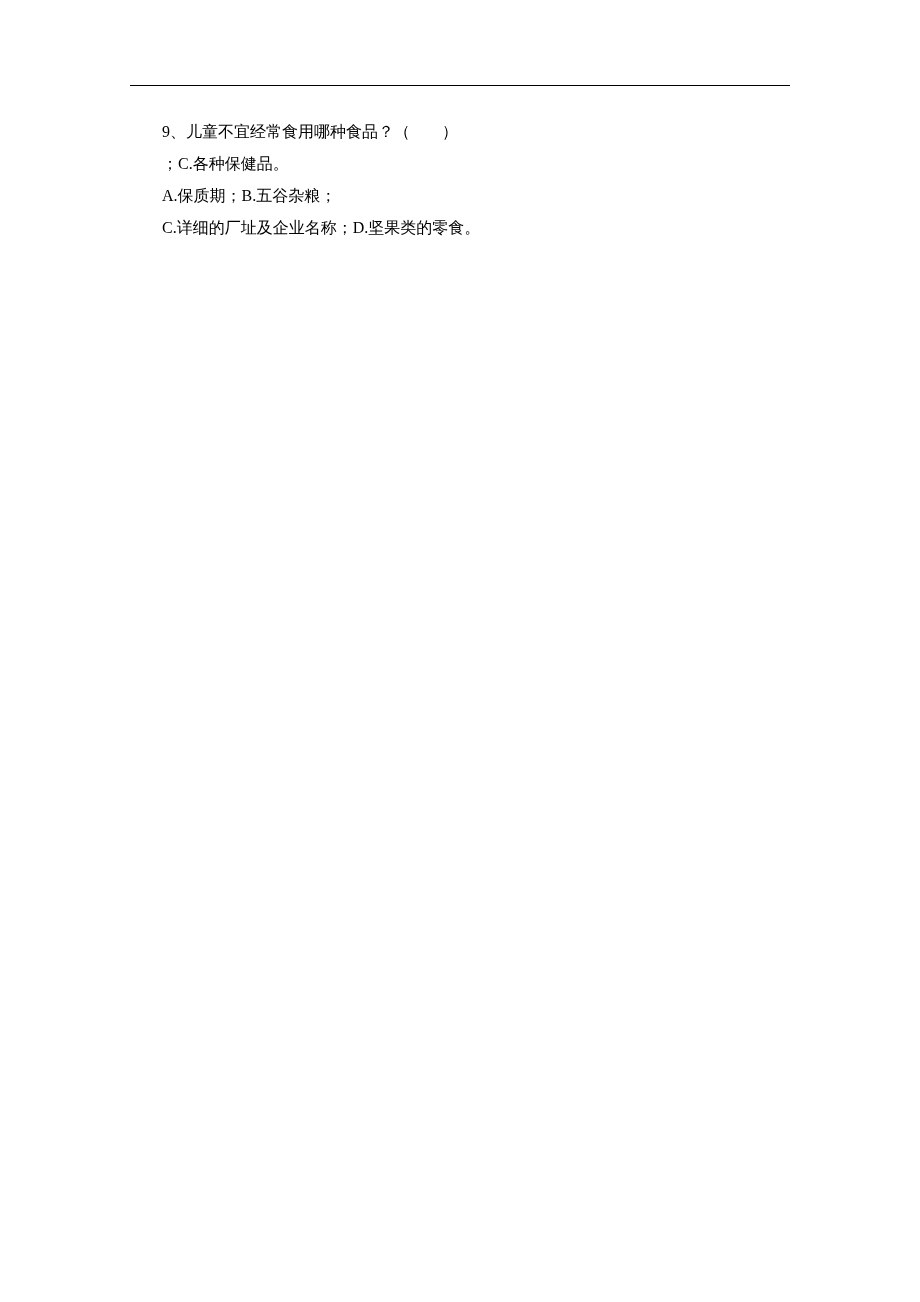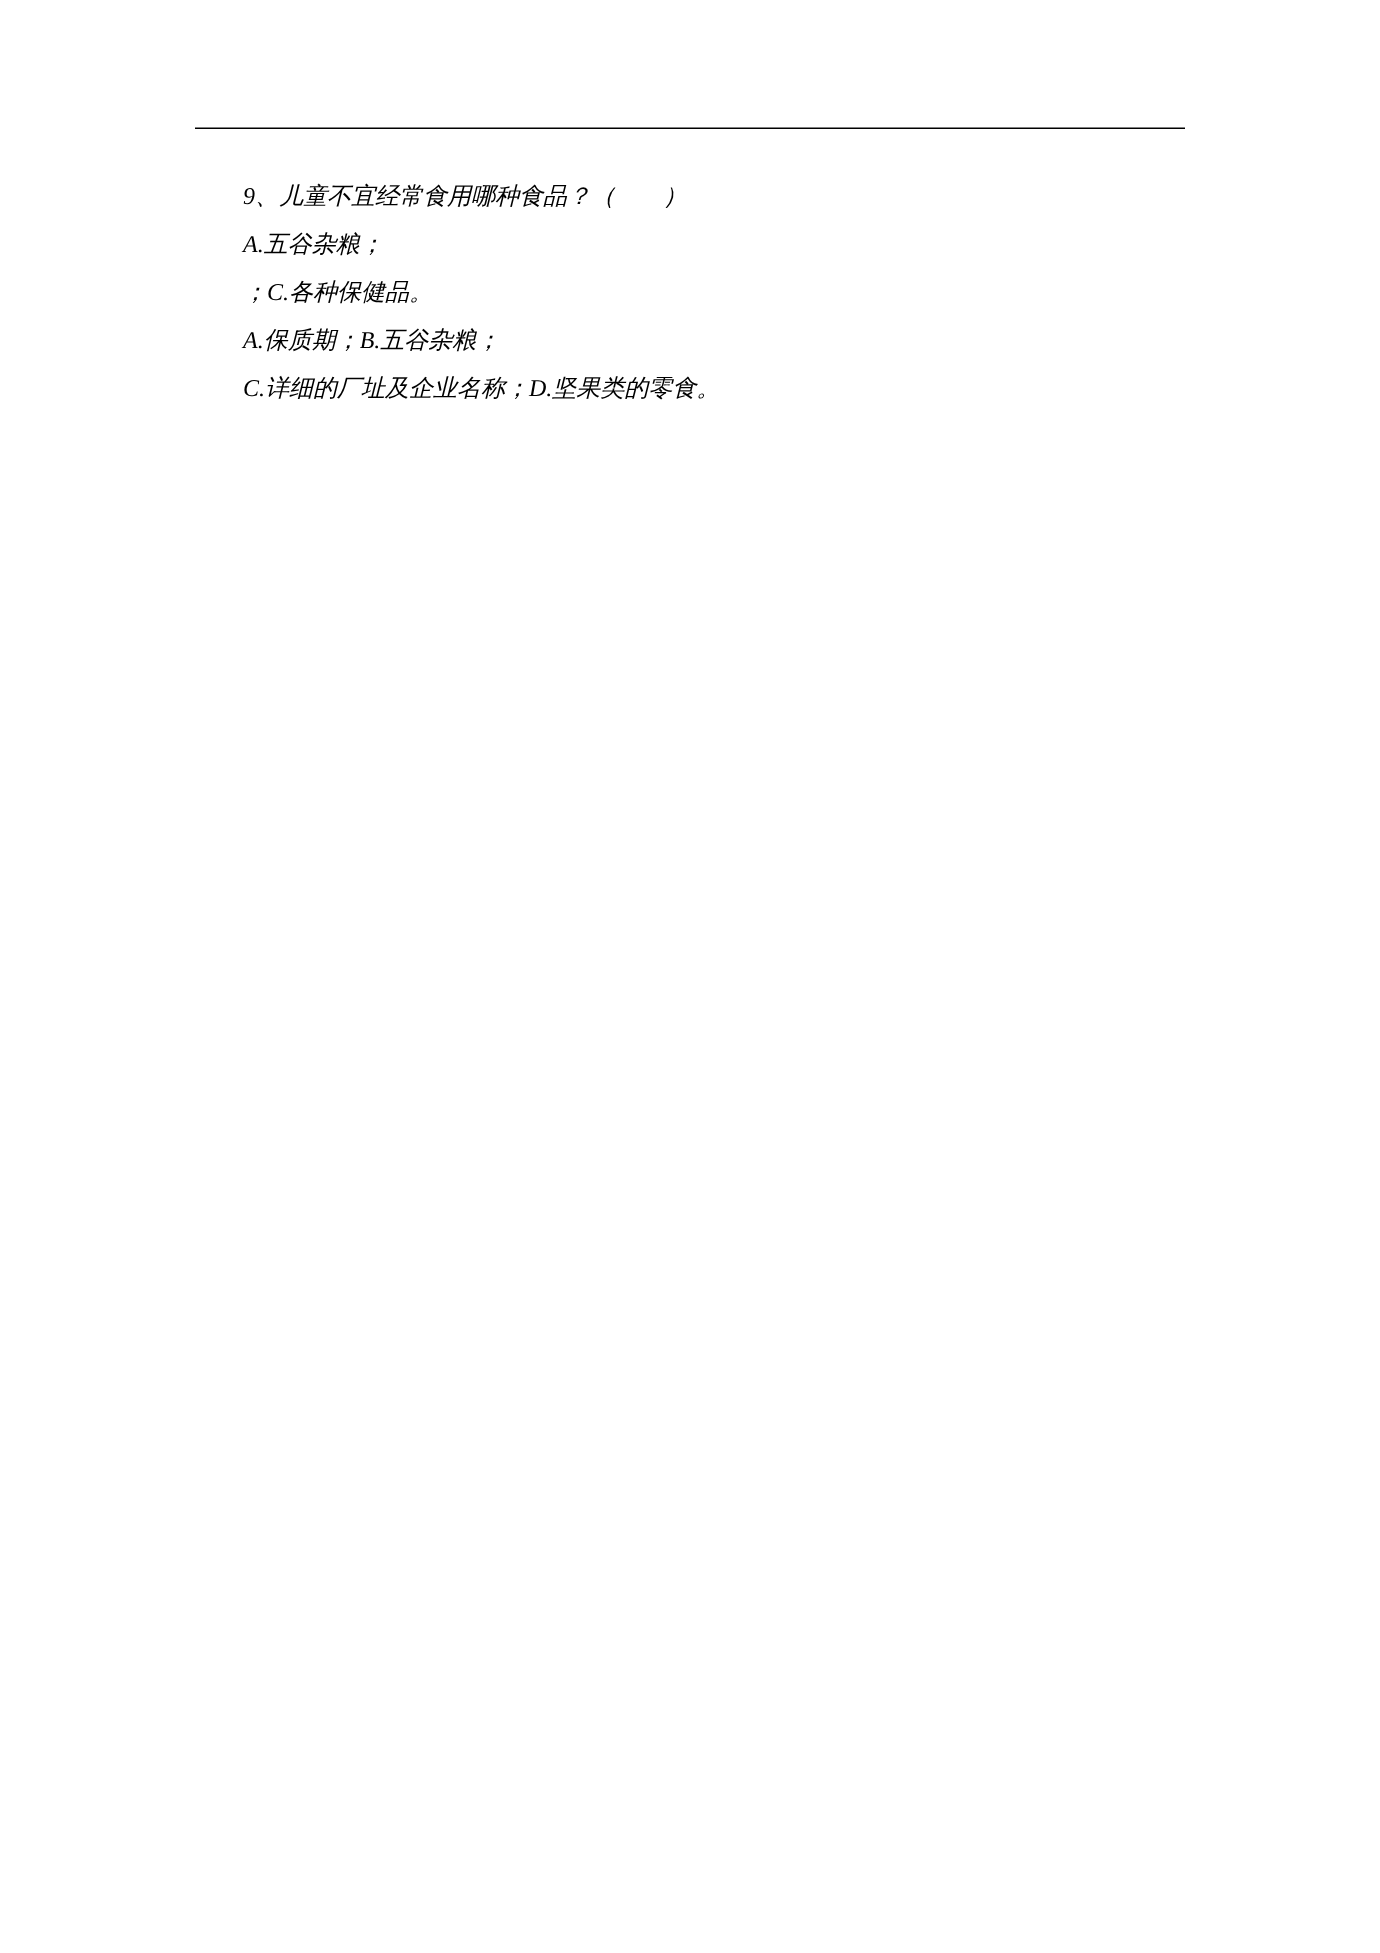--- a/index.html
+++ b/index.html
@@ -20,33 +20,31 @@
       padding: 85px 130px 0 130px;
     }
     .header-line {
       border-top: 1px solid #000000;
       margin-bottom: 30px;
       width: 100%;
     }
     .content {
       padding-left: 32px;
       line-height: 2.0;
-      font-style: italic;
     }
     .line {
       white-space: nowrap;
     }
   </style>
 </head>
 <body>
 
 <div class="page-container">
   <div class="header-line"></div>
   <div class="content">
     <div class="line">
       <span>9、</span><span>儿童不宜经常食用哪种食品？（　　）</span>
     </div>
-    <div class="line">A.五谷杂粮；</div>
     <div class="line">；C.各种保健品。</div>
     <div class="line">A.保质期；B.五谷杂粮；</div>
     <div class="line">C.详细的厂址及企业名称；D.坚果类的零食。</div>
   </div>
 </div>
 
 </body></html>

